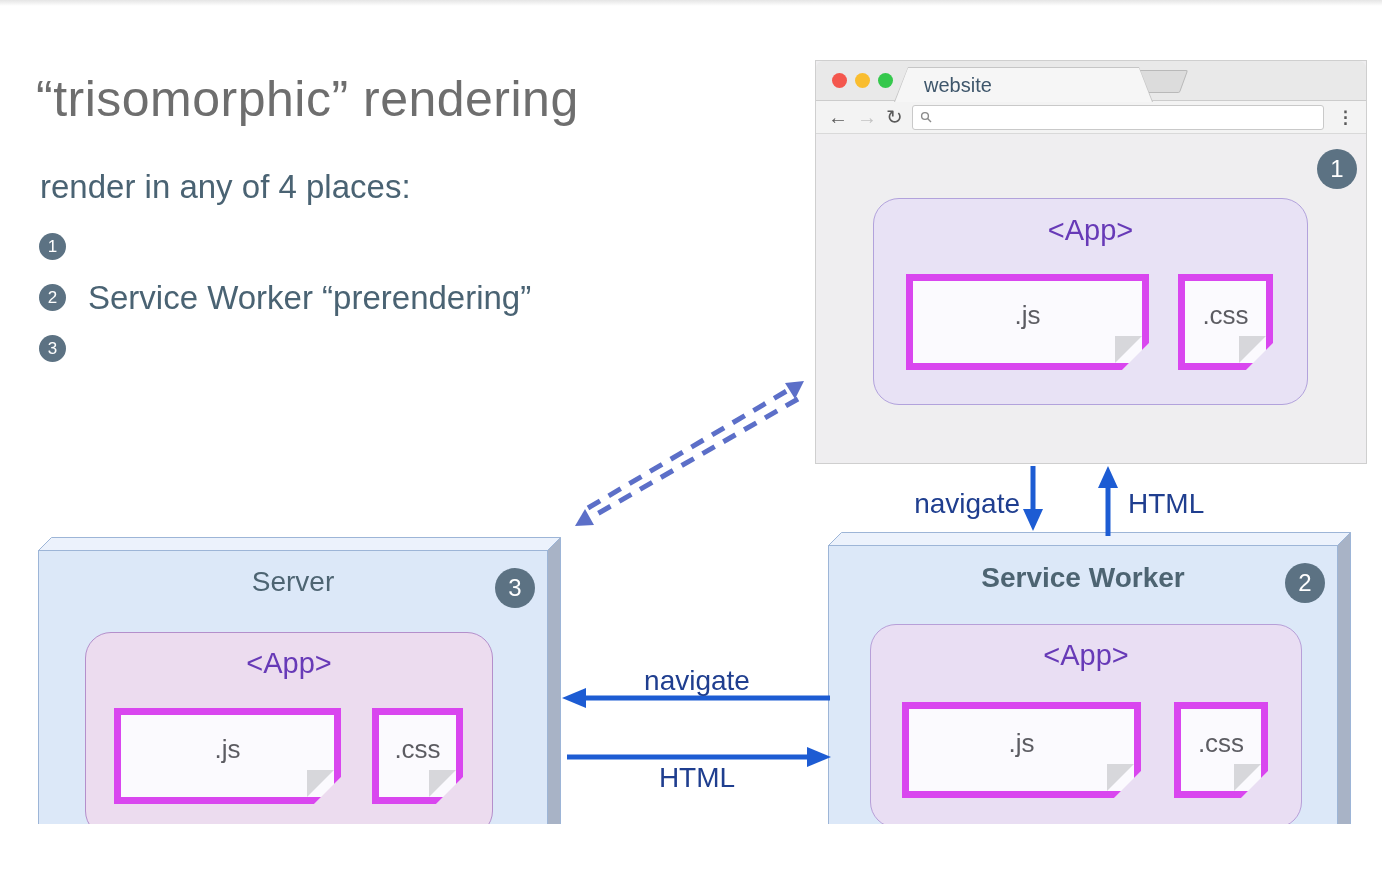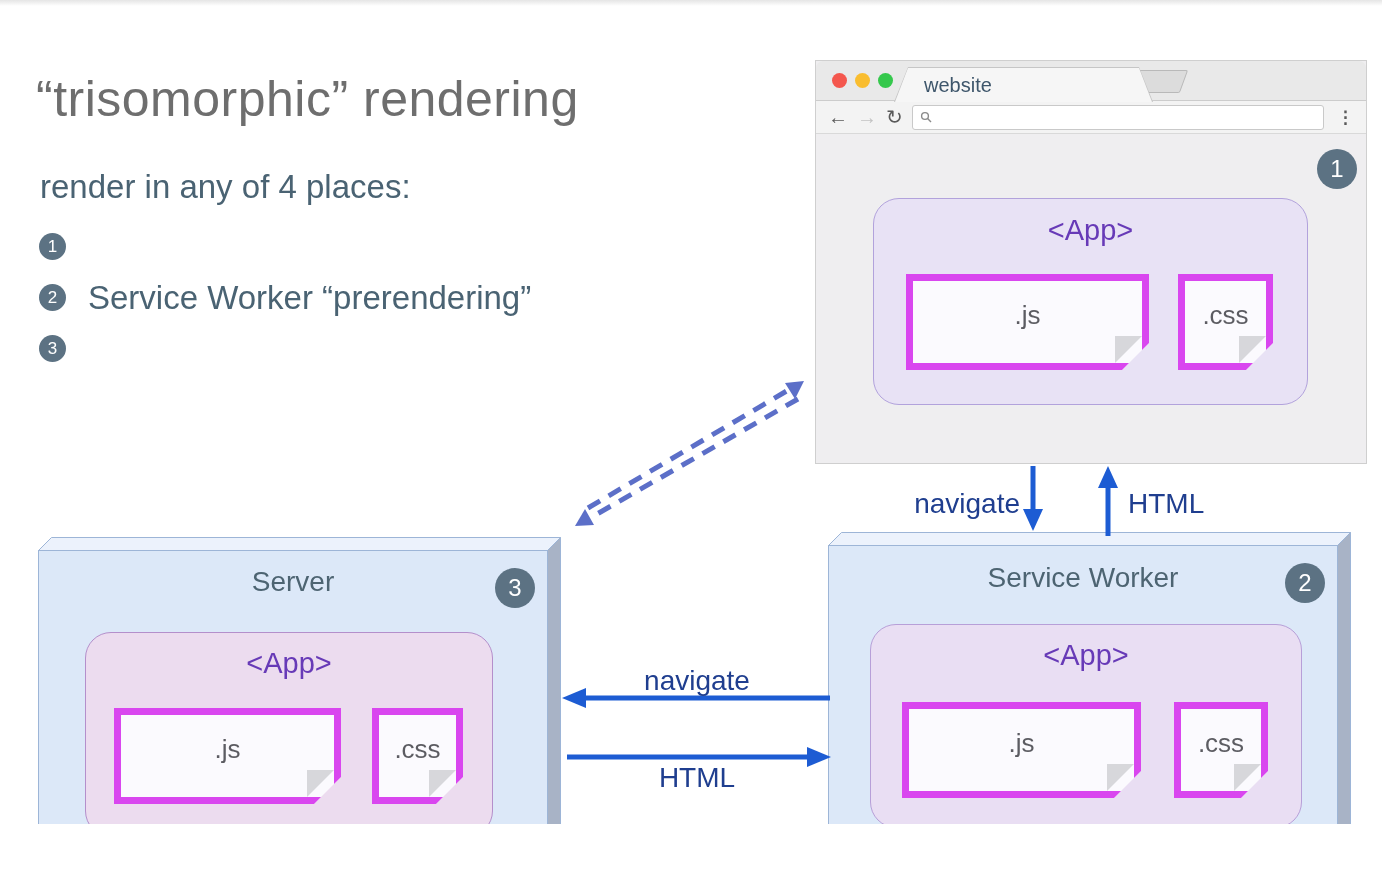--- a/index.html
+++ b/index.html
@@ -162,21 +162,21 @@
     </div>
   </div>
 
   <div class="box3d" style="left:828px; top:532px; width:524px; height:331px;">
     <svg width="524" height="331" viewBox="0 0 524 331">
       <polygon points="0.5,13.5 13.5,0.5 522.5,0.5 509.5,13.5" fill="#ecf2fc" stroke="#9db5d7"></polygon>
       <polygon points="509.5,13.5 522.5,0.5 522.5,317.5 509.5,330.5" fill="#a8b3c6" stroke="#9db5d7"></polygon>
       <rect x="0.5" y="13.5" width="509" height="316.5" fill="#dce8f8" stroke="#9db5d7"></rect>
     </svg>
     <div class="box-content" style="width:510px; height:317px;">
-      <div class="box-title" style="margin-top:17px;">Service Worker</div>
+      <div class="box-title" style="margin-top:17px;font-weight:bold;">Service Worker</div>
       <div class="big-badge" style="left:457px; top:18px;">2</div>
       <div class="app-box app-sw">
         <div class="app-title">&lt;App&gt;</div>
         <div class="file" style="left:31px; top:77px; width:239px; height:96px;">
           <span class="file-label">.js</span>
           <span class="fold"></span>
         </div>
         <div class="file" style="left:303px; top:77px; width:94px; height:96px;">
           <span class="file-label">.css</span>
           <span class="fold"></span>

